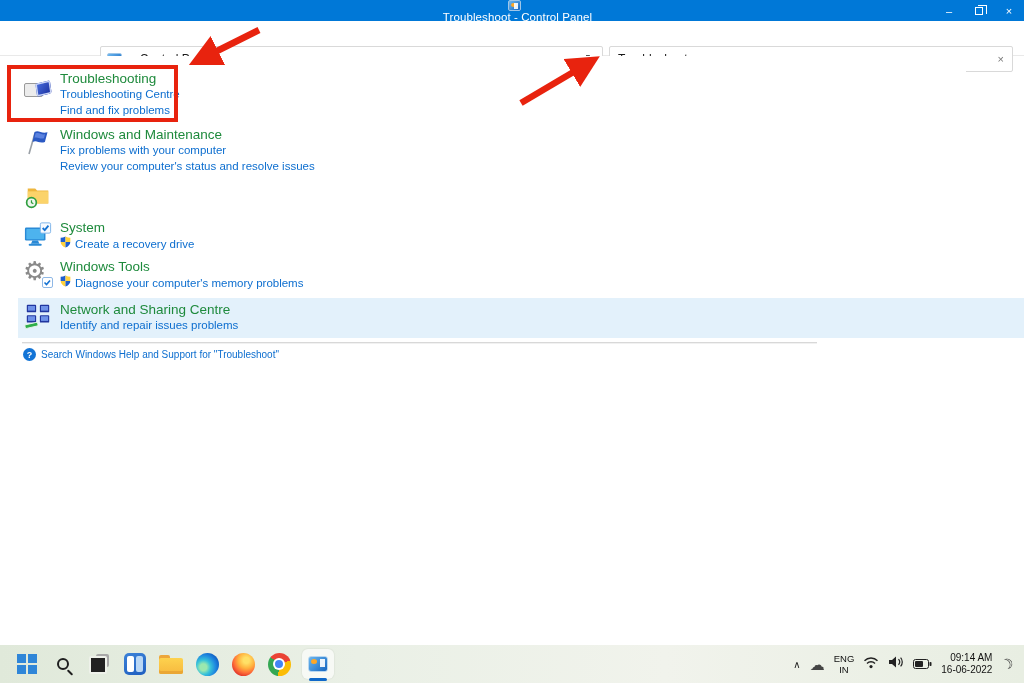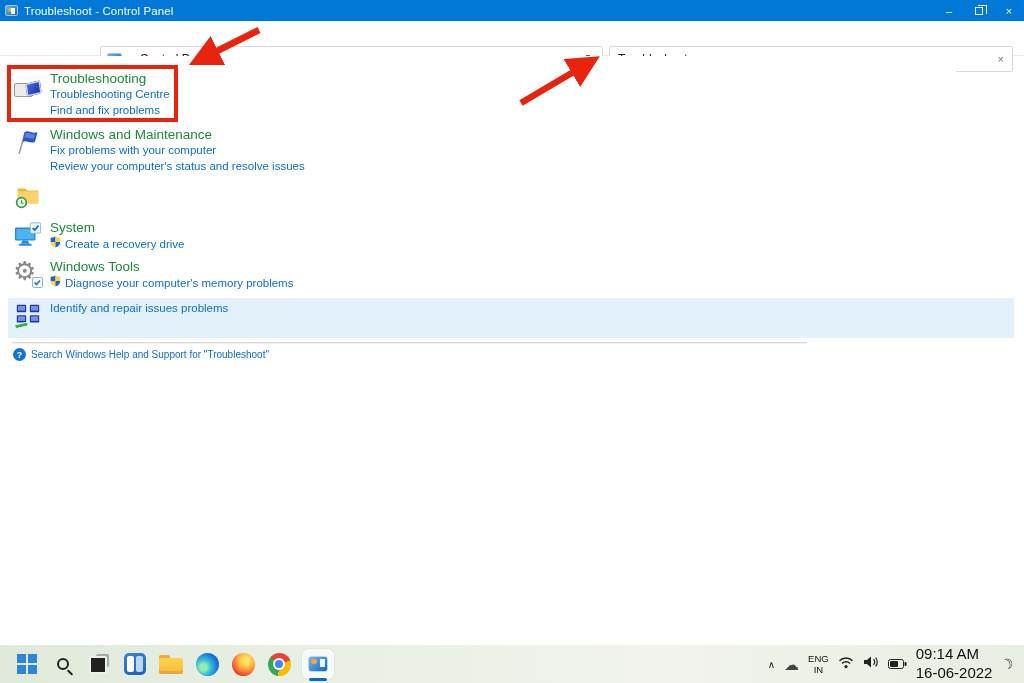--- a/index.html
+++ b/index.html
@@ -2,21 +2,21 @@
 <html><head>
 <meta charset="utf-8">
 <style>
   * { margin:0; padding:0; box-sizing:border-box; }
   html,body { width:1024px; height:683px; overflow:hidden; background:#fff;
     font-family:"Liberation Sans","DejaVu Sans",sans-serif; }
   .screen { position:relative; width:1024px; height:683px; background:#fff; overflow:hidden; }
 
   
   .titlebar { position:absolute; left:0; top:0; width:1024px; height:21px;
-    background:#0078d7; display:flex; align-items:center; padding-left:5px; }
+    background:#0078d7; display:flex; align-items:center; padding-left:5px;flex-direction:column; }
   .titlebar .t-title { color:#fff; font-size:11.5px; margin-left:6px; letter-spacing:.1px; }
   .win-controls { position:absolute; right:0; top:0; height:21px; display:flex; }
   .win-btn { width:30px; height:21px; display:flex; align-items:center; justify-content:center;
     color:#fff; font-size:11px; }
   .restore-glyph { width:8px; height:8px; border:1px solid #fff; position:relative; background:transparent; }
   .restore-glyph::before { content:""; position:absolute; left:2px; top:-3px; width:8px; height:8px;
     border:1px solid #fff; border-left:none; border-bottom:none; }
 
   
   .cp-icon { display:inline-block; width:15px; height:12px; position:relative; flex:none;
@@ -42,21 +42,21 @@
   .addr-drop { font-size:9px; color:#999; }
   .addr-refresh { font-size:13px; color:#555; }
   .searchbox { position:absolute; left:609px; top:25px; width:404px; height:26px;
     border:1px solid #d9d9d9; border-radius:2px; background:#fff; display:flex; align-items:center;
     padding:0 8px; }
   .search-input { border:none; outline:none; flex:1; font-size:12px; color:#1a1a1a;
     font-family:inherit; background:transparent; }
   .search-clear { font-size:11px; color:#777; margin-left:6px; }
 
   
-  .content { position:absolute; left:0; top:56px; width:956px; height:589px; background:#fff;text-decoration:underline; }
+  .content { position:absolute; left:10px; top:56px; width:956px; height:589px; background:#fff;text-decoration:underline; }
   .hl-band { position:absolute; left:8px; top:242px; width:1006px; height:40px; background:#e3f1fb; }
   .result-item { position:absolute; left:14px; display:flex; gap:8px; }
   .r-icon { width:28px; height:28px; position:relative; flex:none; margin-top:2px; }
   .r-body a { display:block; text-decoration:none; cursor:pointer; }
   .r-title { color:#1e8a3c; font-size:13.5px; line-height:17px; }
   .r-sub { color:#0d6ecf; font-size:11.5px; line-height:15.5px; display:flex !important; align-items:center; gap:4px; }
   .item-1 { top:14px; } .item-2 { top:70px; } .item-3 { top:124px; }
   .item-4 { top:163px; } .item-5 { top:202px; } .item-6 { top:245px; }
   .divider { position:absolute; left:12px; top:286px; width:795px; height:1px; background:#d8d8d8;
     box-shadow:0 1px 0 #f1f1f1; }
@@ -125,21 +125,21 @@
   .ic-cpanel::before { content:""; position:absolute; left:2px; top:2px; width:6px; height:5px;
     background:#ffa726; border-radius:50%; }
   .ic-cpanel::after { content:""; position:absolute; right:2px; top:2px; width:5px; height:8px;
     background:rgba(255,255,255,.9); }
 
   
   .tray { margin-left:auto; display:flex; align-items:center; gap:9px; padding-right:10px; height:100%; }
   .tray-chevron { font-size:10px; color:#222; }
   .tray-cloud { font-size:15px; color:#444; line-height:1; }
   .tray-lang { font-size:9.5px; color:#111; text-align:center; line-height:1.2; font-weight:500; }
-  .tray-clock { font-size:15px; color:#111; line-height:1.25; }
+  .tray-clock { font-size:10px; color:#111; text-align:right; line-height:1.25; }
   .tray-moon { font-size:14px; color:#333; transform:rotate(-20deg); }
 </style>
 </head>
 <body>
 
 <div class="screen">
 
   <div class="titlebar">
     <span class="cp-icon" style="width:13px;height:11px;"></span>
     <span class="t-title">Troubleshoot - Control Panel</span>
@@ -282,20 +282,21 @@
           <rect x="17" y="2" width="10" height="8" rx="1" fill="#21359e"></rect>
           <rect x="18.2" y="3.2" width="7.6" height="5" fill="#6f92e8"></rect>
           <rect x="3" y="13" width="10" height="8" rx="1" fill="#21359e"></rect>
           <rect x="4.2" y="14.2" width="7.6" height="5" fill="#6f92e8"></rect>
           <rect x="17" y="13" width="10" height="8" rx="1" fill="#21359e"></rect>
           <rect x="18.2" y="14.2" width="7.6" height="5" fill="#6f92e8"></rect>
           <rect x="1" y="22" width="14" height="4" rx="1" fill="#2fae4a" transform="rotate(-12 8 24)" stroke="#e8f5e9"></rect>
         </svg>
       </span>
       <div class="r-body">
+        <a class="r-title">Network and Sharing Centre</a>
         <a class="r-sub">Identify and repair issues problems</a>
       </div>
     </div>
 
     <div class="divider"></div>
 
     <a class="help-row" href="javascript:void(0)" style="text-decoration:none;">
       <span class="help-q">?</span>
       <span class="help-text">Search Windows Help and Support for "Troubleshoot"</span>
     </a>

